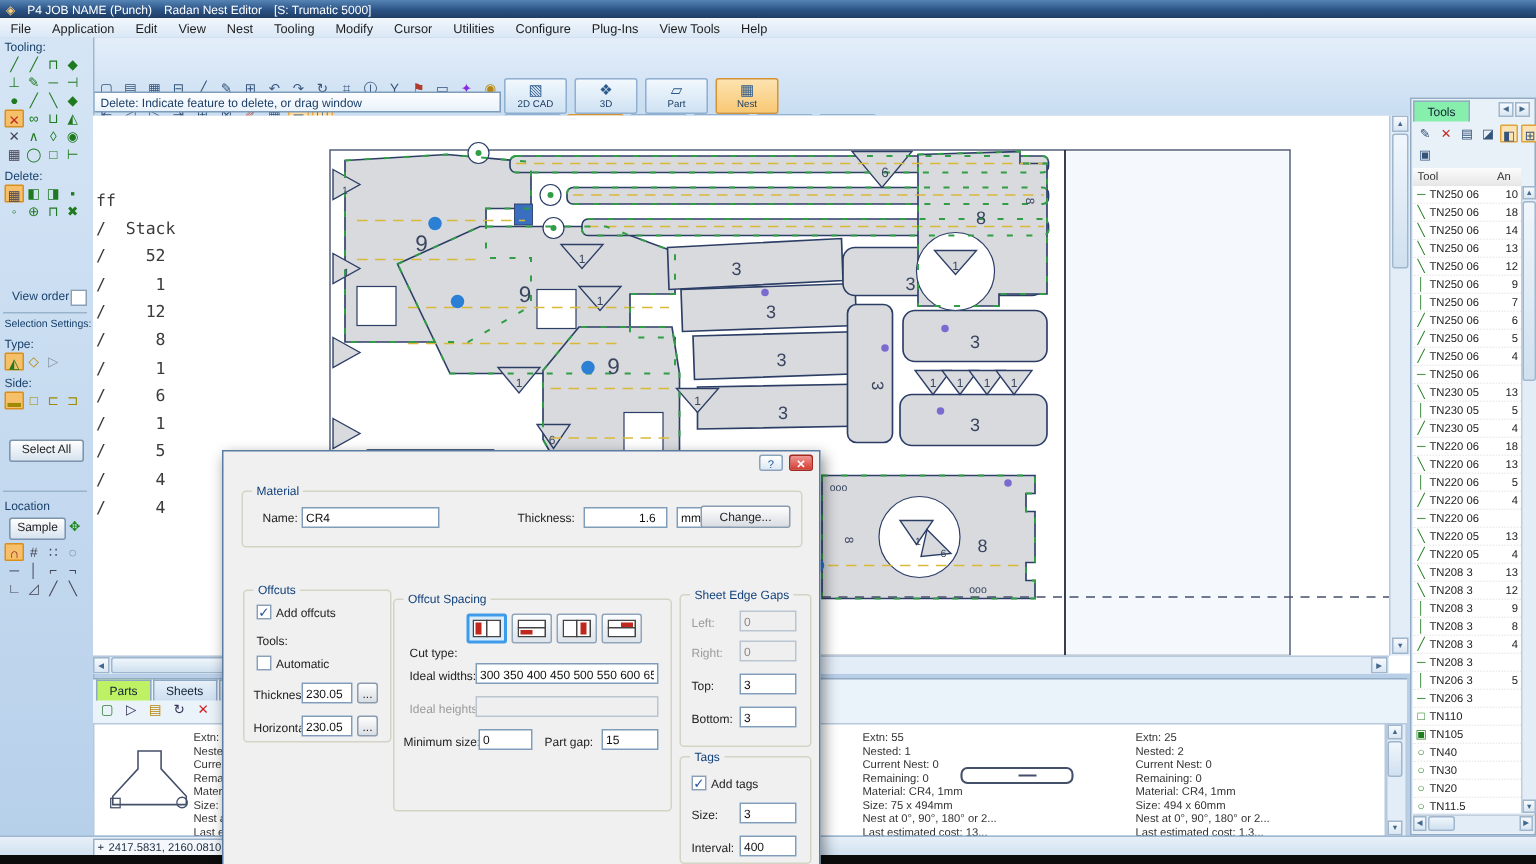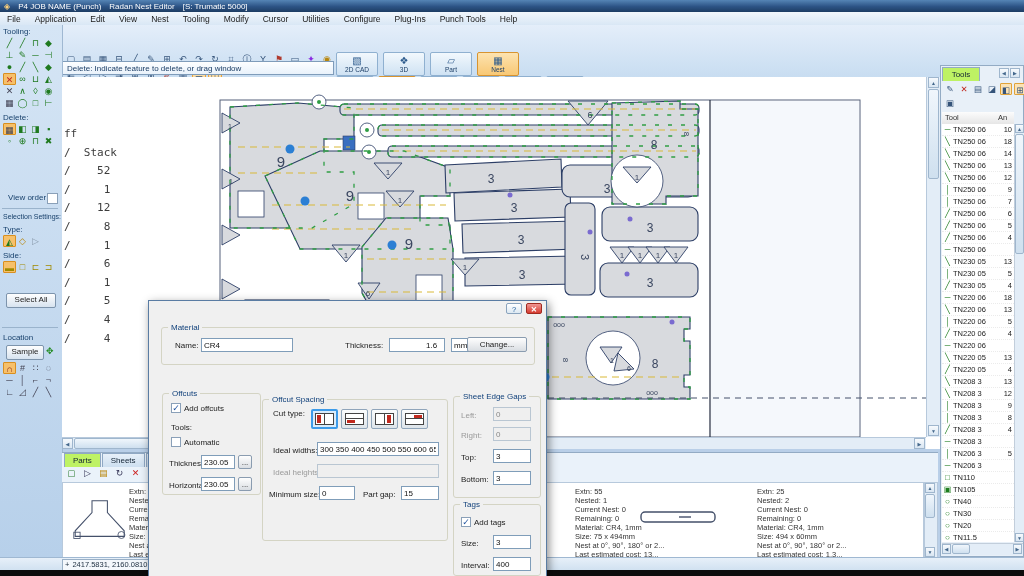--- a/index.html
+++ b/index.html
@@ -47,21 +47,21 @@
   .sthumb{position:absolute;background:linear-gradient(#f0f6fc,#cfe0ef);border:1px solid #9fb6cd;border-radius:2px;box-sizing:border-box}
   
   .pf{fill:#d8dade;stroke:#2c3e66;stroke-width:1.1}
   .hole{fill:#fff;stroke:#2c3e66;stroke-width:.8}
   .tri{fill:#d8dade;stroke:#2c3e66;stroke-width:.9}
   .gd{fill:none;stroke:#2f9e44;stroke-width:1.3;stroke-dasharray:4 9}
   .yd{stroke:#d9b938;stroke-width:1;stroke-dasharray:7 5;fill:none}
   
   #tools-panel{left:940px;top:65px;width:84px;height:492px;background:#e8f0f8;
     border:1px solid #93abc4;box-sizing:border-box}
-  #tp-tab{position:absolute;left:1px;top:1px;width:36px;height:13px;background:#bef264;border:1px solid #93abc4;
+  #tp-tab{position:absolute;left:1px;top:1px;width:36px;height:13px;background:#86efac;border:1px solid #93abc4;
     border-bottom:none;font-size:8px;text-align:center;color:#123;line-height:13px}
   .pi{width:12px;height:12px;font-size:8.5px;line-height:12px;text-align:center;color:#35547a}
   .pi.sel{border:1px solid #e0a33a;background:#fbe3b5;box-sizing:border-box;border-radius:1px}
   #tp-hdr{position:absolute;left:1px;top:46px;width:72px;height:12px;display:flex;
     background:linear-gradient(#fcfcfc,#e6e6e6);border-bottom:1px solid #c6c6c6;font-size:7.5px;color:#333;line-height:12px}
   #tp-list{position:absolute;left:1px;top:58px;width:72px;height:418px;background:#fff;overflow:hidden}
   .trow{display:flex;height:11px;align-items:center;border-bottom:1px dotted #ebebeb;font-size:7.5px;color:#222}
   .tg{width:11px;text-align:center;color:#1e7d1e;font-size:8px;flex:none}
   .tn{flex:1;white-space:nowrap}
   .tq{width:14px;text-align:right;padding-right:2px;flex:none}
@@ -117,21 +117,21 @@
     <span class="menu-item">Application</span>
     <span class="menu-item">Edit</span>
     <span class="menu-item">View</span>
     <span class="menu-item">Nest</span>
     <span class="menu-item">Tooling</span>
     <span class="menu-item">Modify</span>
     <span class="menu-item">Cursor</span>
     <span class="menu-item">Utilities</span>
     <span class="menu-item">Configure</span>
     <span class="menu-item">Plug-Ins</span>
-    <span class="menu-item">Punch Tools</span>
+    <span class="menu-item">View Tools</span>
     <span class="menu-item">Help</span>
   </div>
 
 <div class="ab" id="toolzone">
   <div class="ab tbrow" style="left:64px;top:28px">
 
   <span class="tbtn">▢</span>
       <span class="tbtn">▤</span>
       <span class="tbtn">▦</span>
       <span class="tbtn">⊟</span>
@@ -818,21 +818,21 @@
   <span class="dl" style="left:20px;top:158px">Thickness:</span>
   <input class="din" style="left: 52px; top: 154px; width: 34px;" value="230.05">
   <div class="dbtn2" style="left:89px;top:154px;width:14px;height:14px;line-height:13px">...</div>
   <span class="dl" style="left:20px;top:180px">Horizontal:</span>
   <input class="din" style="left: 52px; top: 176px; width: 34px;" value="230.05">
   <div class="dbtn2" style="left:89px;top:176px;width:14px;height:14px;line-height:13px">...</div>
 
   <div class="grp" style="left:113px;top:98px;width:184px;height:140px">
     <span class="glb">Offcut Spacing</span>
   </div>
-  <span class="dl" style="left:124px;top:108px">Cut type:</span>
+  <span class="dl" style="left:124px;top:130px">Cut type:</span>
   <div class="cut sel" style="left:162px;top:108px">
     <svg width="19" height="12">
         <rect x="0.5" y="0.5" width="18" height="11" fill="#fff" stroke="#444"></rect>
         <rect x="2" y="2" width="4" height="8" fill="#c0281e"></rect>
         <line x1="9.5" y1="0" x2="9.5" y2="12" stroke="#444"></line>
       </svg>
   </div>
   <div class="cut" style="left:192px;top:108px">
     <svg width="19" height="12">
         <rect x="0.5" y="0.5" width="18" height="11" fill="#fff" stroke="#444"></rect>

